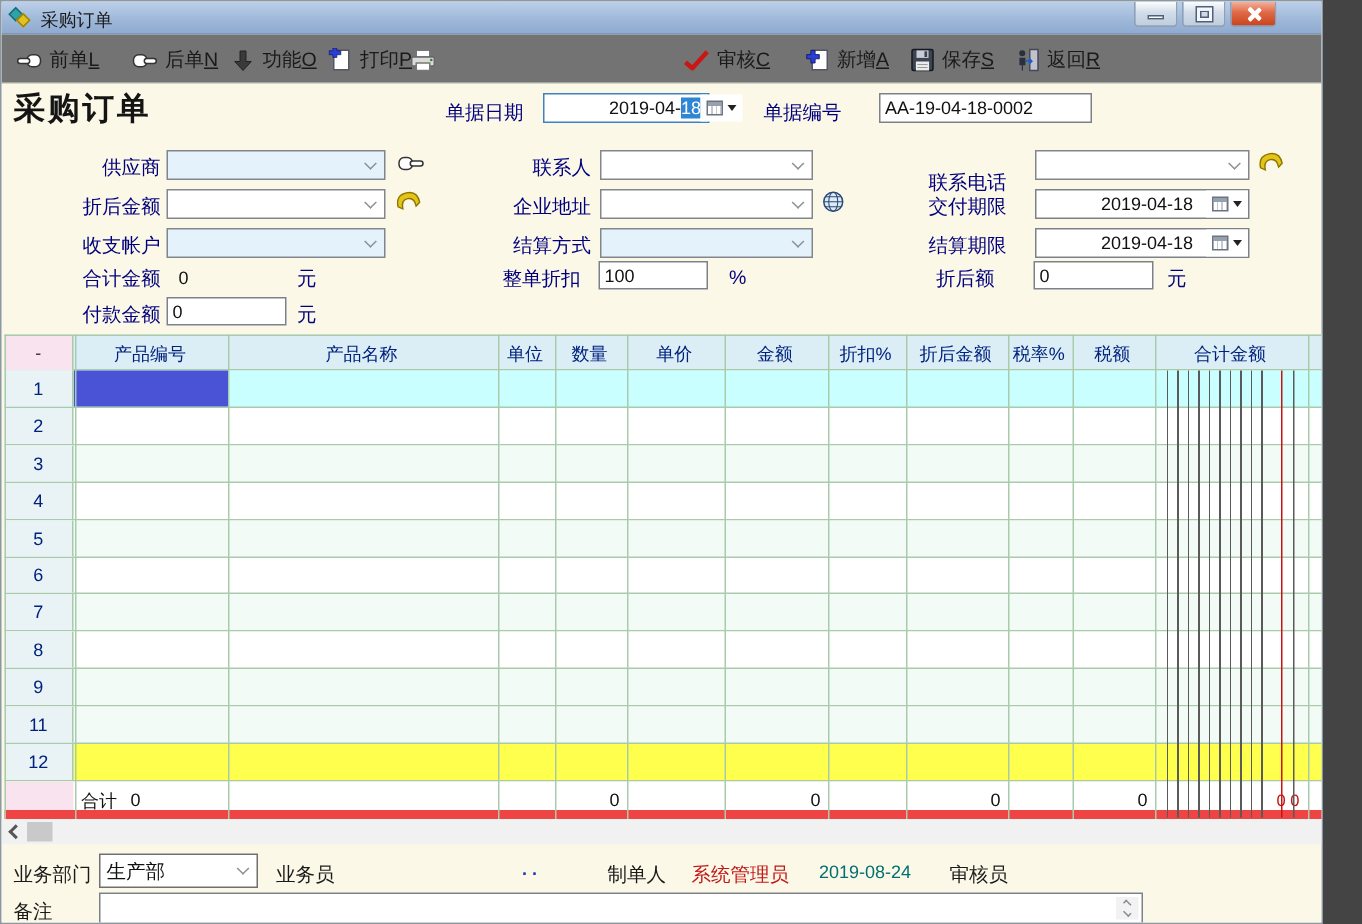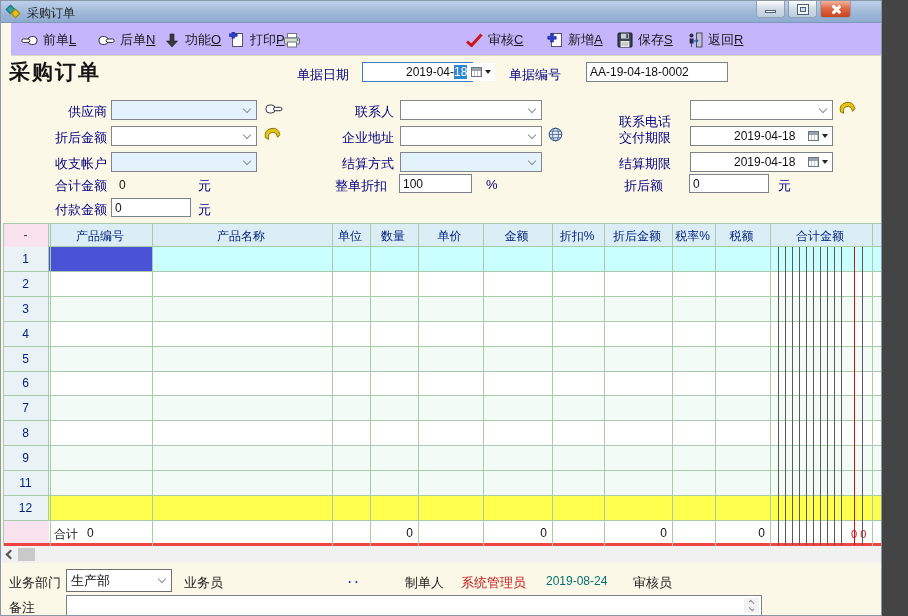--- a/index.html
+++ b/index.html
@@ -13,21 +13,21 @@
   .win-icon i{position:absolute;width:7px;height:7px;transform:rotate(45deg);}
   .winbtn{position:absolute;top:0;height:17px;border:1px solid #8fa0b4;border-top:none;border-radius:0 0 3px 3px;background:linear-gradient(#fdfeff,#d3dde9 45%,#bfcddd);}
   .winbtn.close{background:linear-gradient(#f3b3a0,#e06a47 45%,#c8441f);}
   .glyph-min{position:absolute;left:8px;top:9px;width:11px;height:3px;background:#f8f8f8;border:1px solid #50607a;}
   .glyph-max{position:absolute;left:9px;top:4px;width:10px;height:9px;border:2px solid #f4f6f9;box-shadow:0 0 0 1px #50607a inset, 0 0 0 1px #50607a;background:transparent;}
   .glyph-x{position:absolute;left:9px;top:3px;width:12px;height:11px;}
   .glyph-x i{position:absolute;left:5px;top:0;width:2.5px;height:11px;background:#fff;border-radius:1px;}
   .glyph-x i:first-child{transform:rotate(45deg);}
   .glyph-x i:last-child{transform:rotate(-45deg);}
   
-  .toolbar{position:absolute;left:0;top:22px;width:100%;height:33px;background:#c4b5fd;border-bottom:1px solid #d4d8c6;margin-left:10px;}
+  .toolbar{position:absolute;left:0;top:22px;width:100%;height:33px;background:#737373;border-bottom:1px solid #d4d8c6;}
   .tbtn{position:absolute;top:6px;height:22px;display:flex;align-items:center;gap:5px;font-size:13px;color:#1a1a1a;cursor:default;white-space:nowrap;}
   .tbtn .mn{text-decoration:underline;}
   .icon16{display:inline-flex;width:17px;height:16px;align-items:center;justify-content:center;}
   
   .lbl{position:absolute;font-size:13px;color:#00007E;white-space:nowrap;}
   .lbl.r{text-align:right;}
   .lbl.blk{color:#1a1a1a;}
   .val{position:absolute;font-size:12px;color:#111;white-space:nowrap;}
   .combo{position:absolute;height:20px;border:1px solid #82868c;background:#fff;display:flex;align-items:center;padding:0 4px;}
   .combo.lb{background:#e4f3fb;}
@@ -51,21 +51,21 @@
   .trow .rowhdr{position:absolute;left:0;top:0;bottom:0;width:46px;background:#e9f3f6;border-right:1px solid #aacbab;text-align:center;font-size:12px;color:#00227e;display:flex;align-items:center;justify-content:center;}
   .r-cur{background:#c9ffff;}
   .r-a{background:#ffffff;}
   .r-b{background:#f3fbf7;}
   .r-yel{background:#ffff4d;}
   .selcell{position:absolute;left:46px;top:0;bottom:0;width:103px;background:#4a53d5;}
   .vlines{position:absolute;left:2px;top:222px;width:880px;height:323px;pointer-events:none;border-left:1px solid #aacbab;border-right:1px solid #aacbab;}
   .vl{position:absolute;top:0;bottom:0;width:1px;background:#aacbab;}
   .digits{position:absolute;left:777px;top:246px;width:70px;height:298px;pointer-events:none;background:repeating-linear-gradient(90deg,#5a5a5a 0 1px,transparent 1px 7px);}
   .dline{position:absolute;top:246px;height:298px;width:1px;pointer-events:none;}
-  .tfoot{position:absolute;left:2px;top:520px;width:880px;height:25px;background:#fff;border-bottom:3px solid #ef4444;}
+  .tfoot{position:absolute;left:2px;top:520px;width:880px;height:25px;background:#fff;border-bottom:6px solid #ef4444;}
   .tf{position:absolute;top:5px;font-size:12px;color:#111;white-space:nowrap;}
   .tf.rt{text-align:right;}
   .tf.red{color:#c01818;font-size:11px;top:7px;}
   
   .vscroll{position:absolute;left:884px;top:222px;width:22px;height:298px;background:#f1f1f1;}
   .hscroll{position:absolute;left:0;top:545px;width:908px;height:17px;background:#f1f1f1;}
   .sb-chev{position:absolute;width:7px;height:7px;border-right:2px solid #555;border-bottom:2px solid #555;}
   .thumb{position:absolute;background:#c9c9c9;}
   
   .bpanel{position:absolute;left:0;top:562px;width:100%;height:54px;background:#FCF8E7;}

